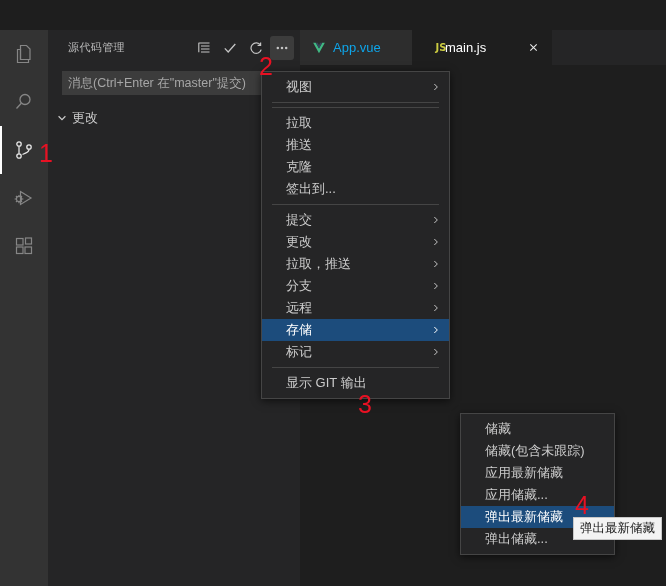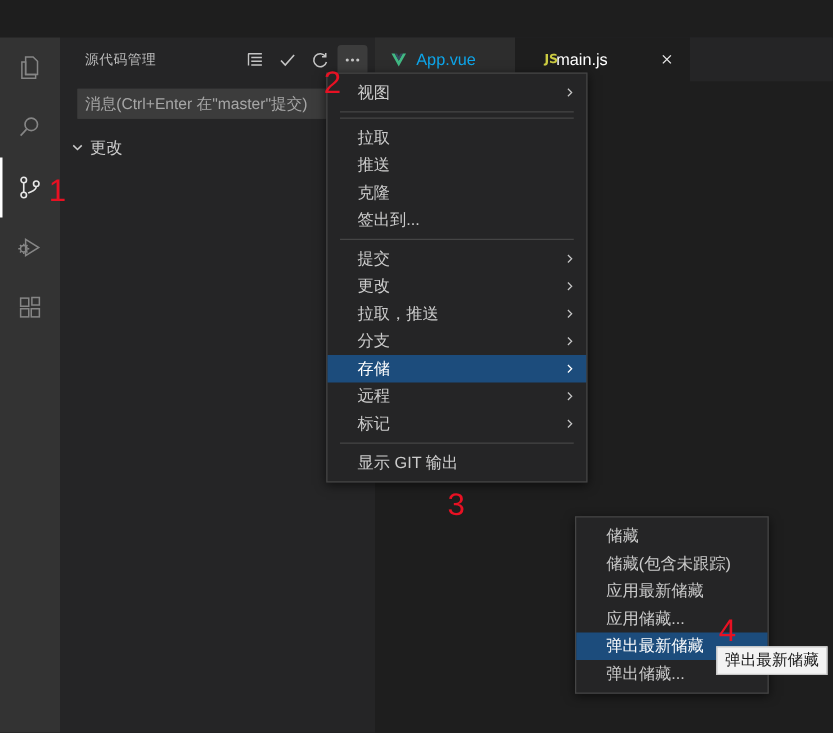--- a/index.html
+++ b/index.html
@@ -122,21 +122,21 @@
   .c-op { color: #d4d4d4; }
 
   
   .ctxmenu {
     position: absolute; background: #252526;
     border: 1px solid #454545;
     box-shadow: 0 2px 8px rgba(0,0,0,0.6);
     padding: 4px 0; box-sizing: border-box;
     z-index: 40;
   }
-  .ctx-main { left: 261px; top: 58px; width: 209px; }
+  .ctx-main { left: 261px; top: 71px; width: 189px; }
   .ctx-sub  { left: 460px; top: 413px; width: 155px; }
   .ctx-item {
     height: 22px; display: flex; align-items: center;
     padding: 0 10px 0 24px; box-sizing: border-box;
     font-size: 13px; color: #cccccc; position: relative; white-space: nowrap;
   }
   .ctx-item.sel { background: #1c4c7c; color: #ffffff; }
   .ctx-item .submark {
     position: absolute; right: 8px; top: 0; height: 22px;
     display: flex; align-items: center;
@@ -345,32 +345,32 @@
         </span>
       </div>
       <div class="ctx-item">
         <span>分支</span>
         <span class="submark">
           <svg width="10" height="10" viewBox="0 0 12 12" fill="none" stroke="#c5c5c5" stroke-width="1.2">
             <path d="M4 2.4 7.6 6 4 9.6"></path>
           </svg>
         </span>
       </div>
+      <div class="ctx-item">
+        <span>远程</span>
+        <span class="submark">
+          <svg width="10" height="10" viewBox="0 0 12 12" fill="none" stroke="#c5c5c5" stroke-width="1.2">
+            <path d="M4 2.4 7.6 6 4 9.6"></path>
+          </svg>
+        </span>
+      </div>
       <div class="ctx-item sel">
         <span>存储</span>
         <span class="submark">
           <svg width="10" height="10" viewBox="0 0 12 12" fill="none" stroke="#ffffff" stroke-width="1.2">
-            <path d="M4 2.4 7.6 6 4 9.6"></path>
-          </svg>
-        </span>
-      </div>
-      <div class="ctx-item">
-        <span>远程</span>
-        <span class="submark">
-          <svg width="10" height="10" viewBox="0 0 12 12" fill="none" stroke="#c5c5c5" stroke-width="1.2">
             <path d="M4 2.4 7.6 6 4 9.6"></path>
           </svg>
         </span>
       </div>
       <div class="ctx-item">
         <span>标记</span>
         <span class="submark">
           <svg width="10" height="10" viewBox="0 0 12 12" fill="none" stroke="#c5c5c5" stroke-width="1.2">
             <path d="M4 2.4 7.6 6 4 9.6"></path>
           </svg>

